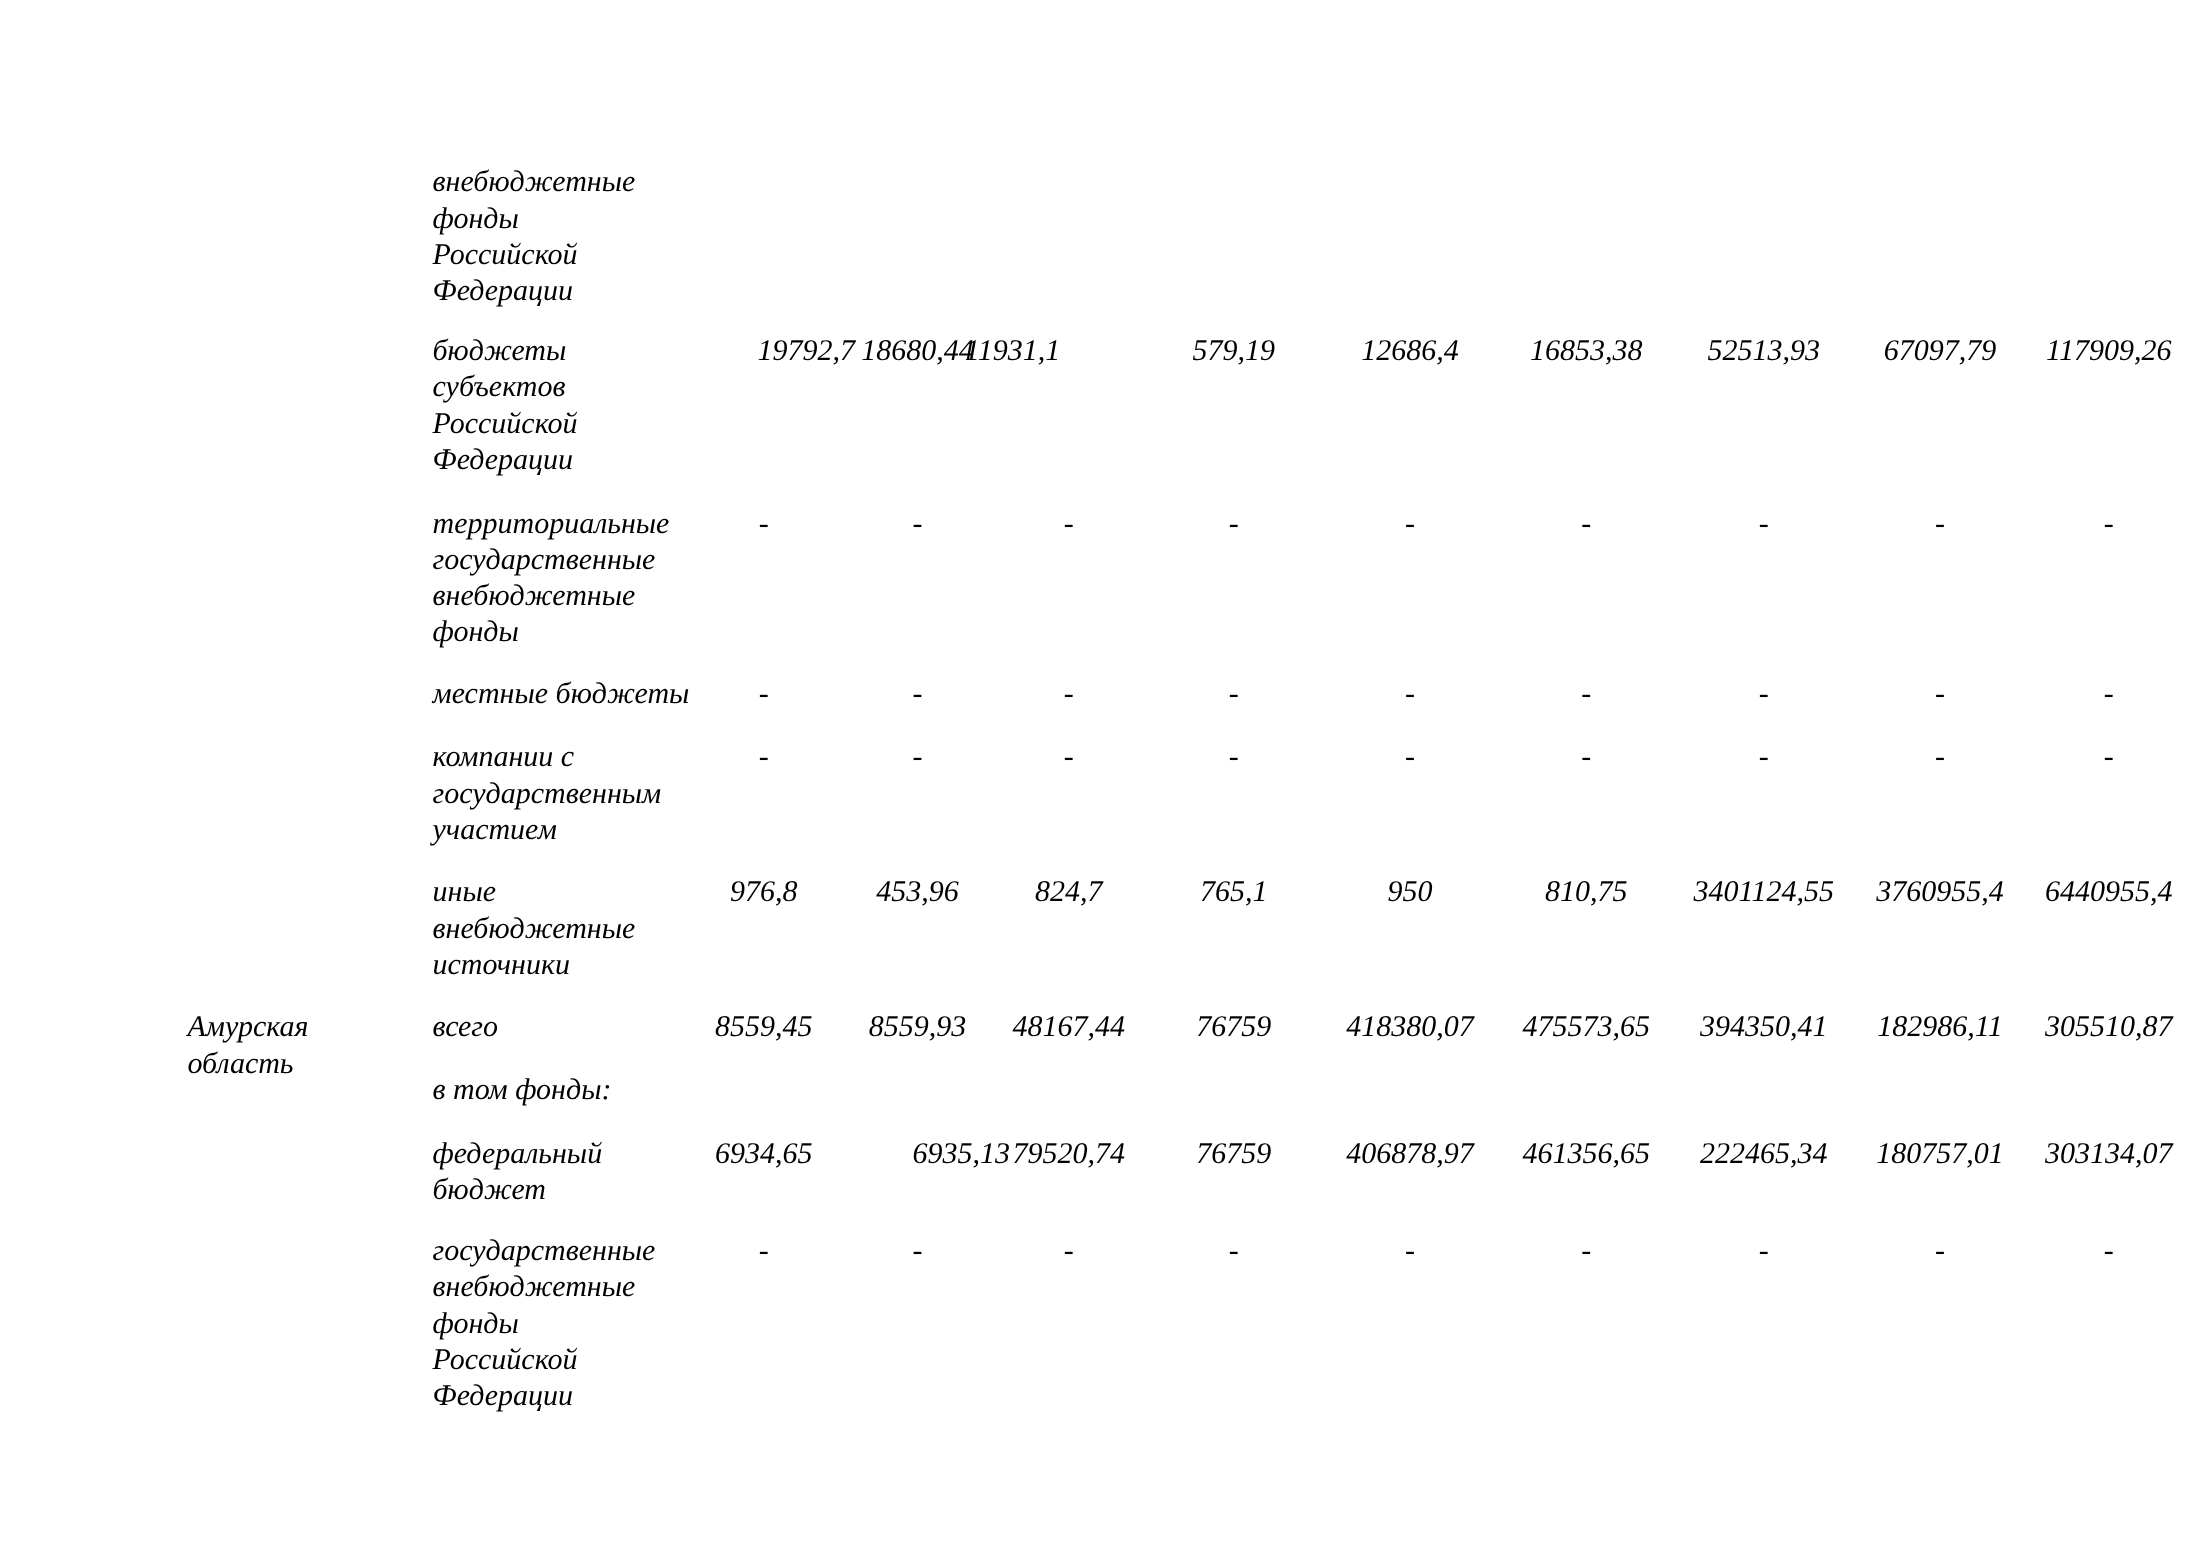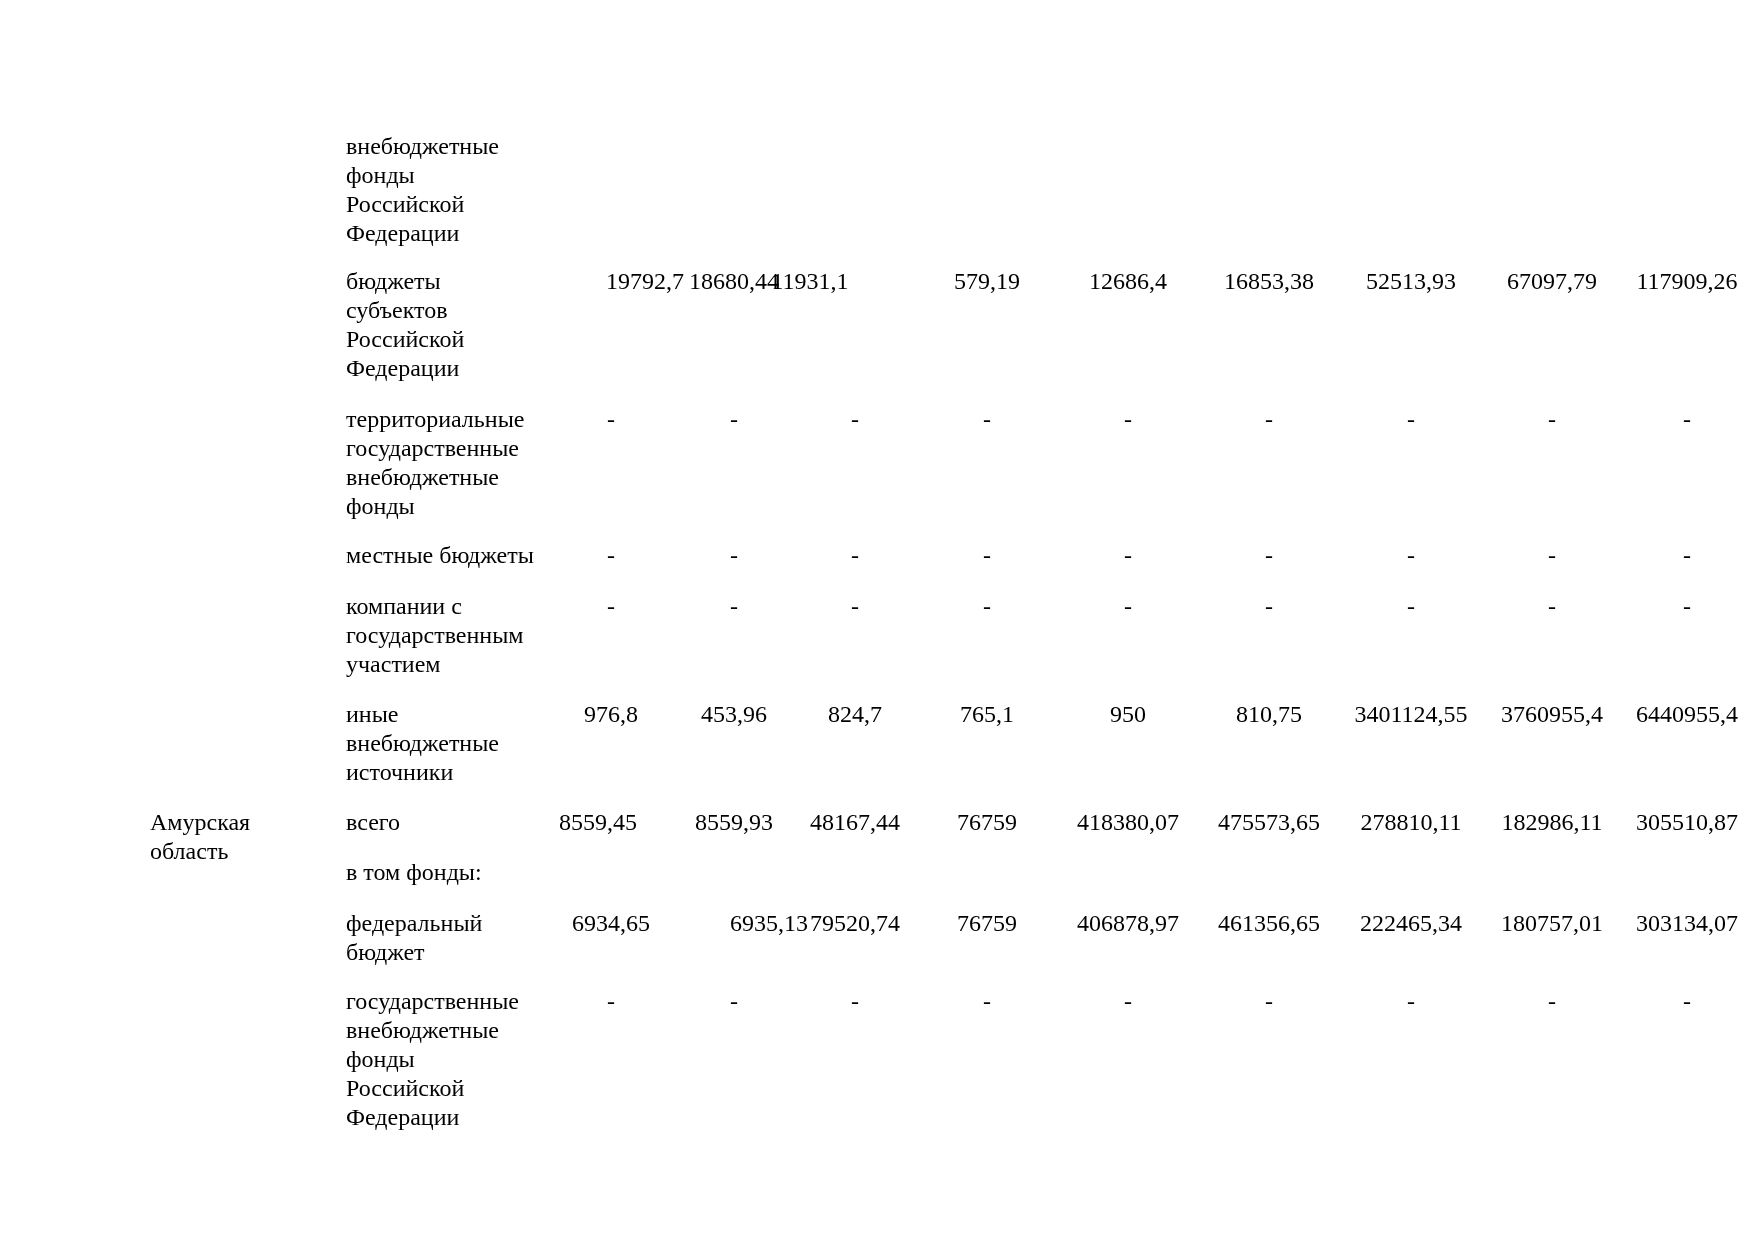--- a/index.html
+++ b/index.html
@@ -1,18 +1,18 @@
 <!DOCTYPE html>
 <html><head>
 <meta charset="utf-8">
 <style>
   html, body { margin:0; padding:0; background:#ffffff; }
   body { width:1754px; height:1240px; position:relative; overflow:hidden;
          font-family:"Liberation Serif", "DejaVu Serif", serif; color:#000; }
-  .page { position:absolute; left:0; top:0; width:1754px; height:1240px; }
+  .page { position:absolute; left:0; top:0; width:1754px; height:1240px;font-style:italic; }
   .row { position:absolute; left:0; width:1754px; }
   .cell { position:absolute; top:0; font-size:24px; line-height:29px; white-space:pre-line; }
   .region { left:150px; width:180px; }
   .label { left:346px; width:210px; }
   .num { width:140px; text-align:center; transform:translateX(-50%); }
 </style>
 </head>
 <body>
 
 <div class="page" id="page">
@@ -104,27 +104,27 @@
       <div class="cell num" style="left: 1128px;">950</div>
       <div class="cell num" style="left: 1269px;">810,75</div>
       <div class="cell num" style="left: 1411px;">3401124,55</div>
       <div class="cell num" style="left: 1552px;">3760955,4</div>
       <div class="cell num" style="left: 1687px;">6440955,4</div>
     </div>
     <div class="row" style="top: 808px;">
       <div class="cell region">Амурская
 область</div>
       <div class="cell label">всего</div>
-      <div class="cell num" style="left: 598px; text-align: center;">8559,45</div>
+      <div class="cell num" style="left: 611px; text-align: center;">8559,45</div>
       <div class="cell num" style="left: 734px;">8559,93</div>
       <div class="cell num" style="left: 855px;">48167,44</div>
       <div class="cell num" style="left: 987px;">76759</div>
       <div class="cell num" style="left: 1128px;">418380,07</div>
       <div class="cell num" style="left: 1269px;">475573,65</div>
-      <div class="cell num" style="left: 1411px;">278810,11</div>
+      <div class="cell num" style="left: 1411px;">394350,41</div>
       <div class="cell num" style="left: 1552px;">182986,11</div>
       <div class="cell num" style="left: 1687px;">305510,87</div>
     </div>
     <div class="row" style="top: 858px;">
       <div class="cell region"></div>
       <div class="cell label">в том фонды:</div>
       <div class="cell num" style="left: 611px;"></div>
       <div class="cell num" style="left: 734px;"></div>
       <div class="cell num" style="left: 855px;"></div>
       <div class="cell num" style="left: 987px;"></div>

